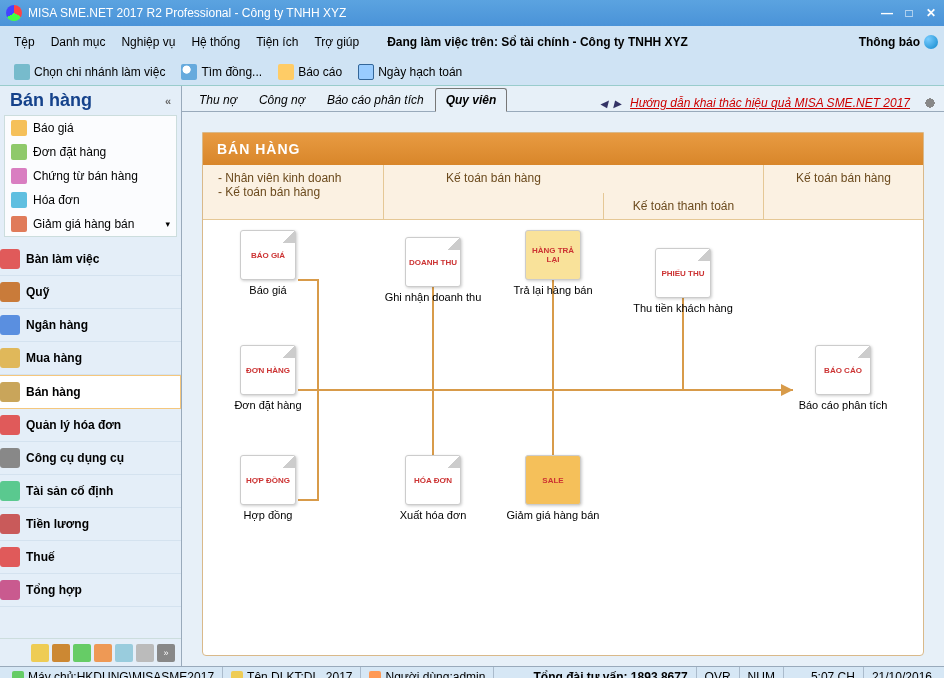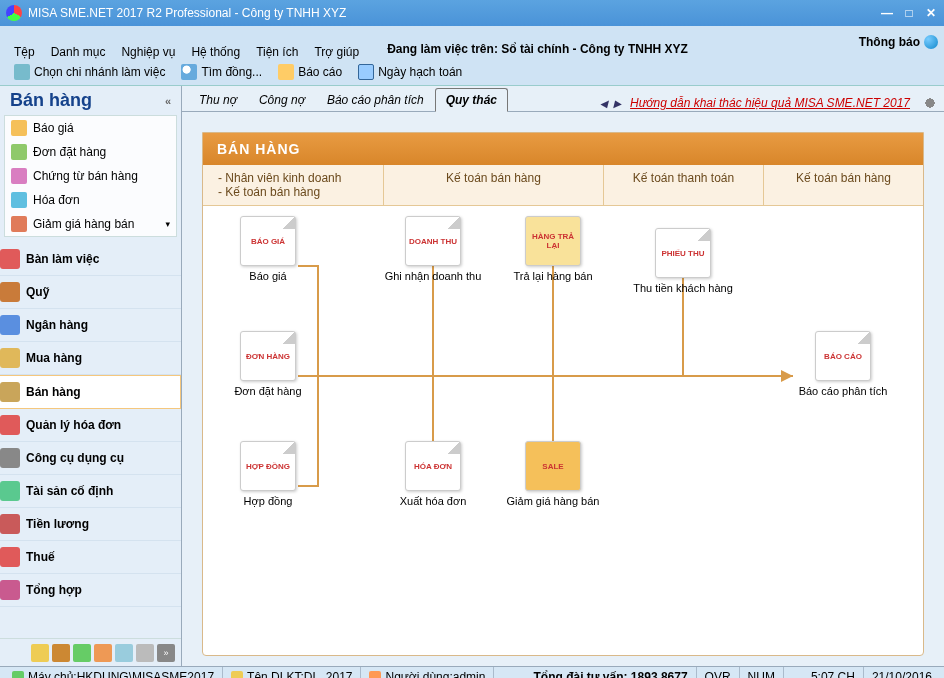--- a/index.html
+++ b/index.html
@@ -5,21 +5,21 @@
 * { box-sizing: border-box; margin: 0; padding: 0; font-family: Tahoma, Arial, sans-serif; }
 body { width: 944px; height: 678px; background: #d6e7f5; overflow: hidden; font-size: 11px; }
 
 
 .titlebar { height: 26px; background: linear-gradient(#5ba3e0,#4a93d8); color: #fff; display: flex; align-items: center; padding: 0 6px; font-size: 12px; }
 .titlebar .logo { width: 16px; height: 16px; border-radius: 50%; background: conic-gradient(#f44 0 33%, #4f4 33% 66%, #44f 66% 100%); margin-right: 6px; }
 .titlebar .spacer { flex: 1; }
 .titlebar .winbtn { width: 14px; height: 14px; margin-left: 8px; display: inline-flex; align-items: center; justify-content: center; font-weight: bold; cursor: pointer; }
 
 
-.menubar { height: 24px; background: #cfe3f4; display: flex; padding: 16px 6px; font-size: 12px; }
+.menubar { height: 24px; background: #cfe3f4; display: flex; align-items: center; padding: 16px 6px; font-size: 12px; }
 .menubar .mitem { padding: 3px 8px; cursor: pointer; }
 .menubar .working { margin-left: 20px; font-weight: bold; }
 .menubar .notify { margin-left: auto; font-weight: bold; display: flex; align-items: center; }
 .globe { width: 14px; height: 14px; border-radius: 50%; background: radial-gradient(circle at 30% 30%, #7cf, #18c); margin-left: 4px; }
 
 
 .toolbar { height: 28px; background: #cfe3f4; display: flex; align-items: center; padding: 0 6px; border-bottom: 1px solid #9cc; }
 .toolbar .tbtn { display: flex; align-items: center; padding: 2px 8px; cursor: pointer; font-size: 12px; }
 .ticon { width: 16px; height: 16px; margin-right: 4px; display: inline-block; border-radius: 2px; }
 
@@ -52,21 +52,21 @@
 .tabs .gear { width: 16px; height: 16px; cursor: pointer; margin-left: 6px; background: radial-gradient(circle,#888 40%,transparent 41%); border-radius: 50%; }
 
 .workflow { flex: 1; padding: 20px 20px 10px 20px; position: relative; }
 .wf-card { background: #fff; border: 1px solid #d9b98a; border-radius: 0 0 4px 4px; height: 100%; position: relative; overflow: hidden; }
 .wf-header { background: linear-gradient(#e89b42,#d8862a); color: #fff; font-weight: bold; font-size: 14px; padding: 8px 14px; letter-spacing: 1px; }
 .wf-cols { display: flex; background: #fbf1e2; border-bottom: 1px solid #e5c896; font-size: 12px; color: #6b4a1d; }
 .wf-cols .col { padding: 6px 10px; border-left: 1px solid #e5c896; text-align: center; }
 .wf-cols .col:first-child { border-left: none; text-align: left; padding-left: 15px; }
 .wf-cols .c1 { width: 180px; }
 .wf-cols .c2 { width: 220px; }
-.wf-cols .c3 { width: 160px; }
+.wf-cols .c3 { width: 160px; margin-top: 28px; }
 .wf-cols .c4 { flex: 1; }
 
 .wf-body { position: relative; height: 400px; }
 .wf-body svg.lines { position: absolute; inset: 0; width: 100%; height: 100%; pointer-events: none; }
 
 .node { position: absolute; width: 110px; text-align: center; font-size: 11px; cursor: pointer; }
 .node .nicon { width: 56px; height: 50px; margin: 0 auto 4px; background: #fff; border: 1px solid #ccc; border-radius: 3px; box-shadow: 1px 1px 3px rgba(0,0,0,0.2); position: relative; display: flex; align-items: center; justify-content: center; font-size: 8px; font-weight: bold; color: #c33; }
 .node .nicon .corner { position: absolute; top: 0; right: 0; width: 12px; height: 12px; background: linear-gradient(135deg,#fff 48%,#ccc 50%); }
 
 
@@ -210,21 +210,21 @@
       <span class="mi" style="background:#bbb"></span>
       <span class="mi" style="background:#888;font-size:9px;color:#fff;display:flex;align-items:center;justify-content:center">»</span>
     </div>
   </div>
 
   <div class="content">
     <div class="tabs">
       <span class="tab">Thu nợ</span>
       <span class="tab">Công nợ</span>
       <span class="tab">Báo cáo phân tích</span>
-      <span class="tab active">Quy thác</span>
+      <span class="tab active">Quy viên</span>
       <span class="right">
         <span class="navarr">◀</span>
         <span class="navarr">▶</span>
         <span class="link">Hướng dẫn khai thác hiệu quả MISA SME.NET 2017</span>
         <span class="gear"></span>
       </span>
     </div>
 
     <div class="workflow">
       <div class="wf-card">
@@ -269,21 +269,21 @@
               </div>
             <div>Đơn đặt hàng</div>
           </div>
           <div class="node" style="left:10px;top:235px">
             <div class="nicon">
                 <span>HỢP ĐỒNG</span>
                 <span class="corner"></span>
               </div>
             <div>Hợp đồng</div>
           </div>
-          <div class="node" style="left:175px;top:10px">
+          <div class="node" style="left:175px;top:17px">
             <div class="nicon">
                 <span>DOANH THU</span>
                 <span class="corner"></span>
               </div>
             <div>Ghi nhận doanh thu</div>
           </div>
           <div class="node" style="left:175px;top:235px">
             <div class="nicon">
                 <span>HÓA ĐƠN</span>
                 <span class="corner"></span>
@@ -295,21 +295,21 @@
                 <span>HÀNG TRẢ LẠI</span>
               </div>
             <div>Trả lại hàng bán</div>
           </div>
           <div class="node" style="left:295px;top:235px">
             <div class="nicon" style="background:#f5c05a">
                 <span>SALE</span>
               </div>
             <div>Giảm giá hàng bán</div>
           </div>
-          <div class="node" style="left:425px;top:22px">
+          <div class="node" style="left:425px;top:28px">
             <div class="nicon">
                 <span>PHIẾU THU</span>
                 <span class="corner"></span>
               </div>
             <div>Thu tiền khách hàng</div>
           </div>
           <div class="node" style="left:585px;top:125px">
             <div class="nicon">
                 <span>BÁO CÁO</span>
                 <span class="corner"></span>

